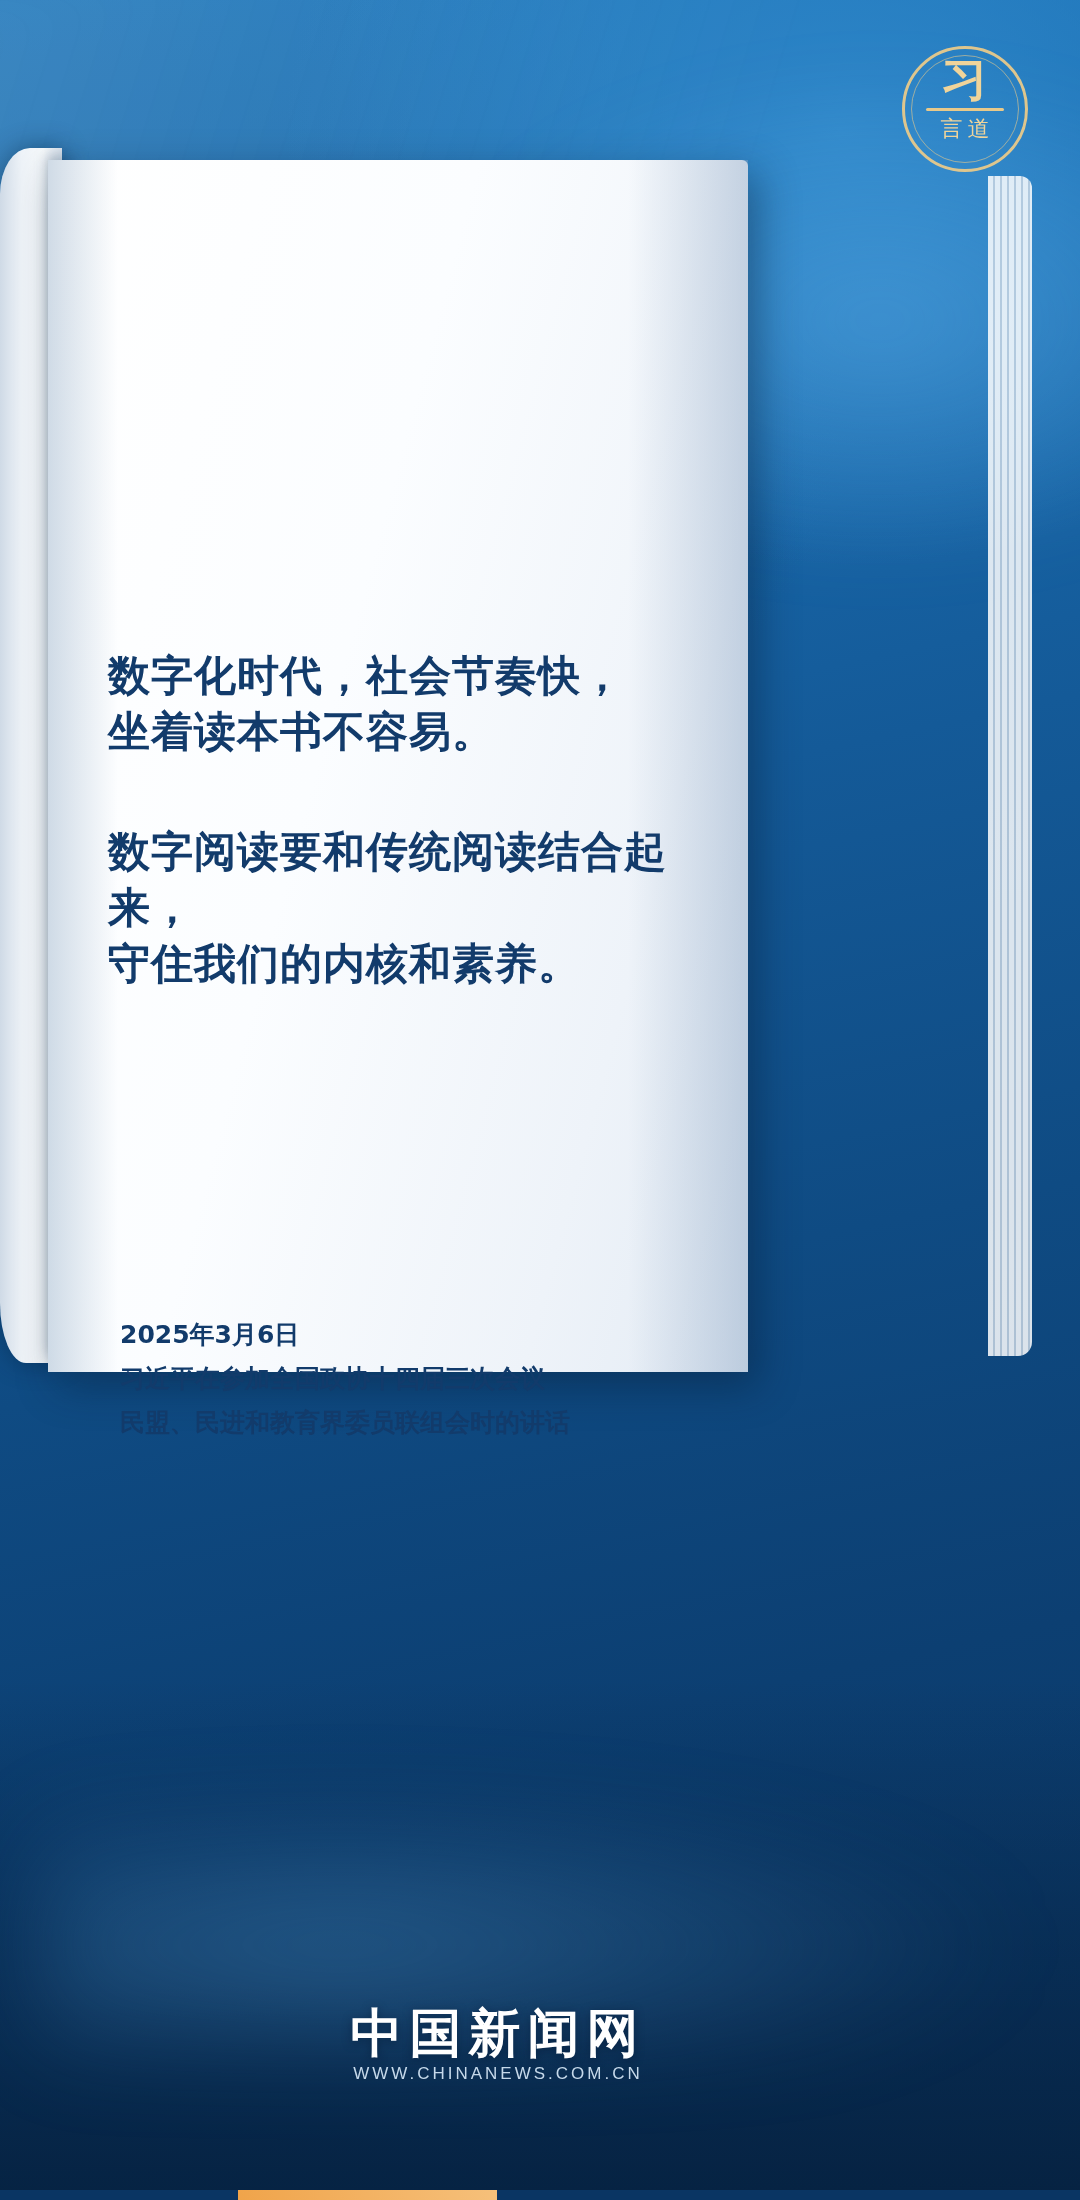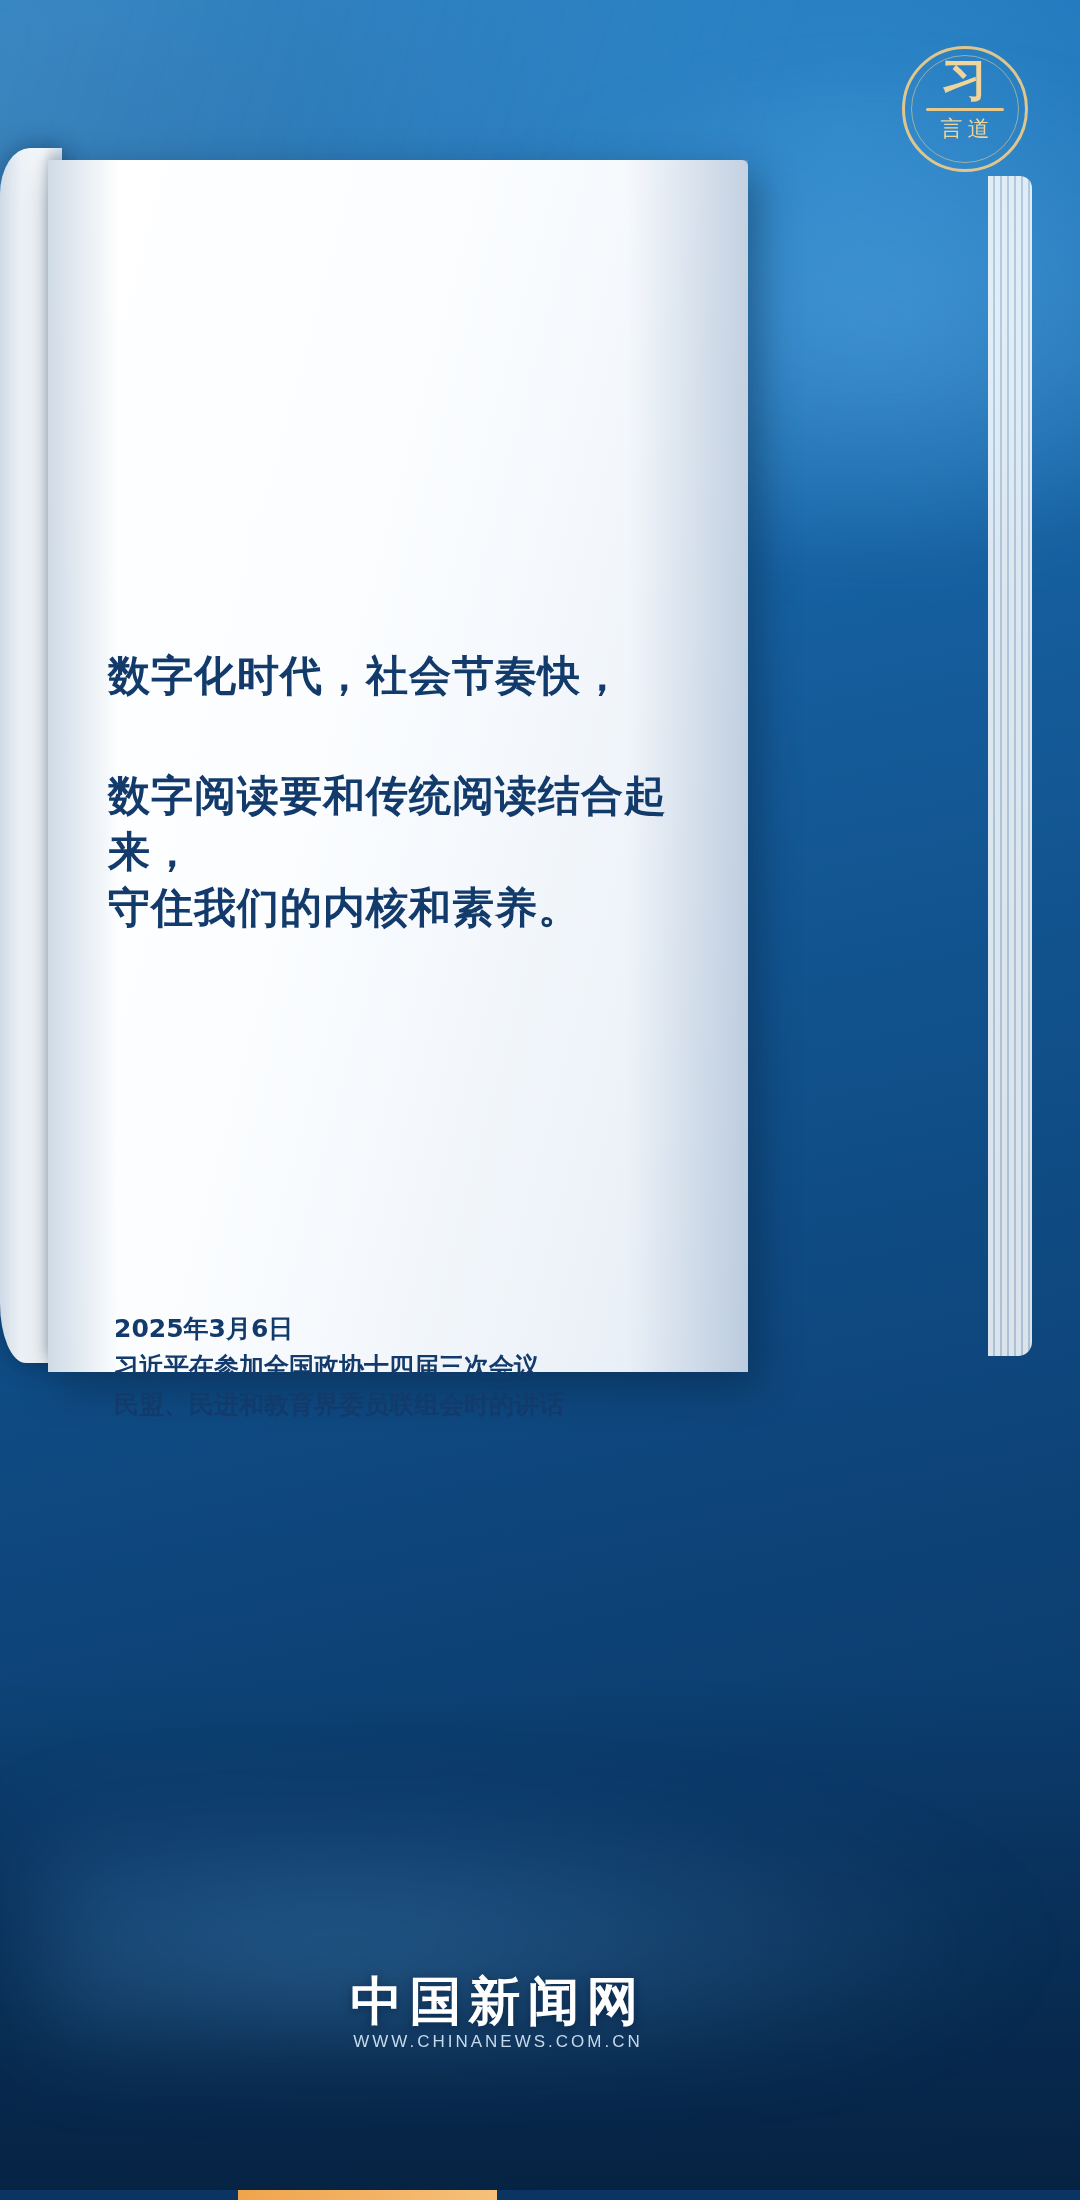--- a/index.html
+++ b/index.html
@@ -200,33 +200,33 @@
   }
 
   
   .attribution {
     position: absolute;
     left: 110px;
     top: 1160px;
     width: 640px;
   }
   .attribution p {
-    margin: 4px;
+    margin: 10px;
     color: #123b6b;
     font-weight: 700;
     font-size: 25px;
     line-height: 34px;
     font-family: "DejaVu Sans", "Liberation Sans", sans-serif;
   }
 
   
   .footer {
     position: absolute;
     left: 0;
-    bottom: 148px;
+    bottom: 116px;
     width: 996px;
     text-align: center;
   }
   .footer .logo-cn {
     color: #ffffff;
     font-size: 52px;
     line-height: 62px;
     font-weight: 700;
     letter-spacing: 7px;
     font-family: "DejaVu Serif", "Liberation Serif", serif;
@@ -270,20 +270,21 @@
     <div class="page-curl-shadow"></div>
     <div class="page-stack"></div>
 
     <div class="page">
       <div class="page-inner-shade"></div>
       <div class="page-right-shade"></div>
     </div>
 
     <div class="quote">
       <p>数字化时代，社会节奏快，</p>
+      <p>坐着读本书不容易。</p>
       <div class="gap"></div>
       <p>数字阅读要和传统阅读结合起来，</p>
       <p>守住我们的内核和素养。</p>
     </div>
 
     <div class="attribution">
       <p>2025年3月6日</p>
       <p>习近平在参加全国政协十四届三次会议</p>
       <p>民盟、民进和教育界委员联组会时的讲话</p>
     </div>

